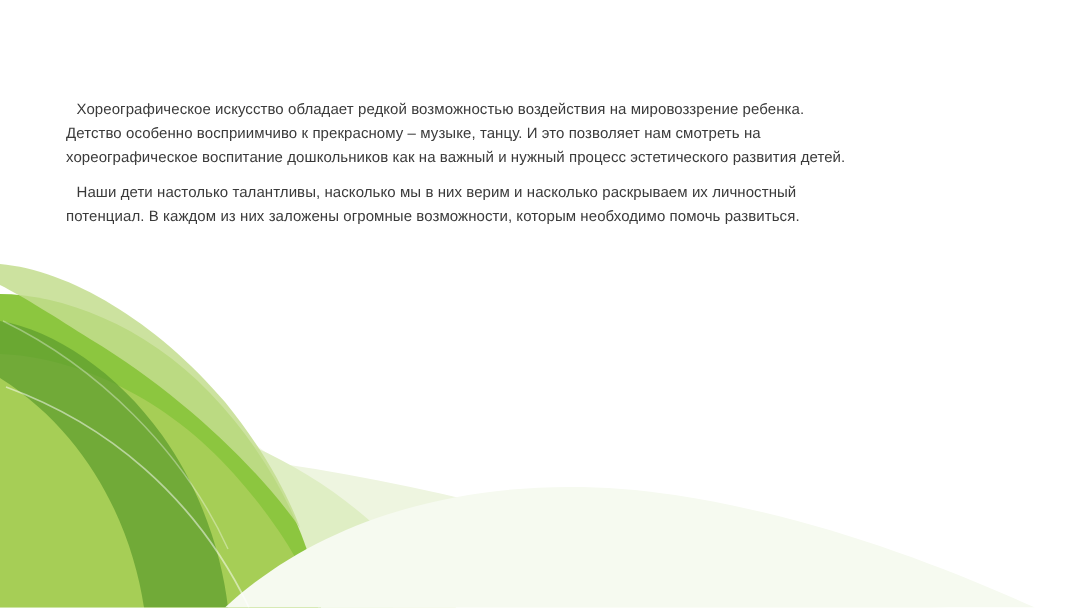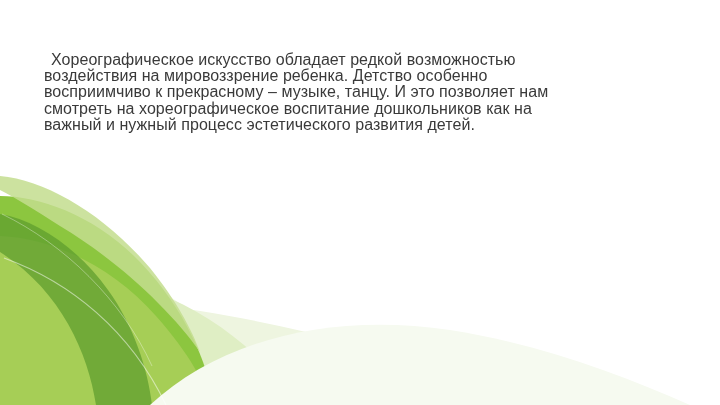--- a/index.html
+++ b/index.html
@@ -25,23 +25,23 @@
     position: absolute;
     left: 0;
     bottom: 0;
     width: 720px;
     height: 405px;
     pointer-events: none;
   }
   .text-block {
     position: absolute;
     left: 44px;
-    top: 52px;
+    top: 66px;
     width: 530px;
-    font-size: 16px;
+    font-size: 10px;
     line-height: 16.2px;
     color: #3a3a3a;
     letter-spacing: 0.05px;
   }
   .para {
     margin: 0 0 1px 0;
     text-indent: 7px;
   }
   .para.p2 {
     margin-top: 6px;
@@ -72,15 +72,16 @@
     <path d="M0 176 C 46 180, 104 214, 150 268 C 176 300, 192 330, 200 352 C 172 312, 120 262, 60 226 C 38 212, 16 198, 0 190 Z" fill="#c3dd8e" opacity="0.85"></path>
 
     <path d="M150 405 C 220 340, 330 312, 450 330 C 540 344, 620 374, 690 405 Z" fill="#f6faf0"></path>
 
     <path d="M4 258 C 70 282, 130 330, 166 405" stroke="#ffffff" stroke-width="1.2" fill="none" opacity="0.5"></path>
     <path d="M2 214 C 64 244, 122 300, 152 366" stroke="#ffffff" stroke-width="1" fill="none" opacity="0.35"></path>
   </svg>
 
   <div class="text-block">
     <p class="para p1">Хореографическое искусство обладает редкой возможностью воздействия на мировоззрение ребенка. Детство особенно восприимчиво к прекрасному – музыке, танцу. И это позволяет нам смотреть на хореографическое воспитание дошкольников как на важный и нужный процесс эстетического развития детей.</p>
+    <p class="para p2">Наши дети настолько талантливы, насколько мы в них верим и насколько раскрываем их личностный потенциал. В каждом из них заложены огромные возможности, которым необходимо помочь развиться.</p>
   </div>
 
 </div>
 
 </body></html>

